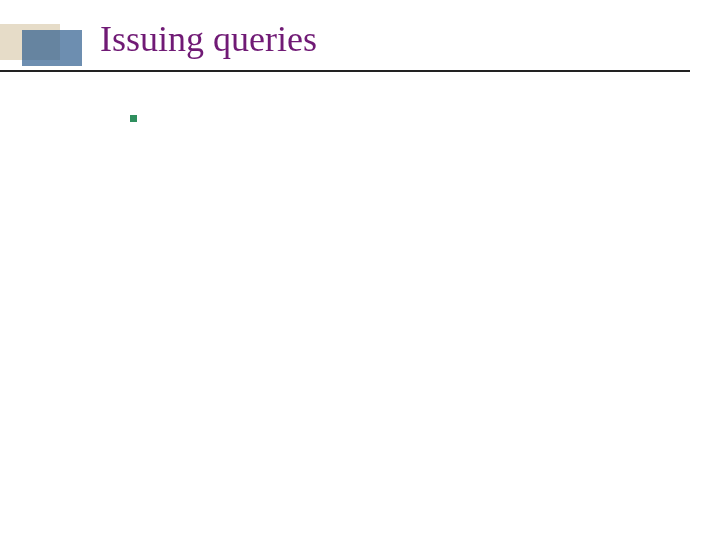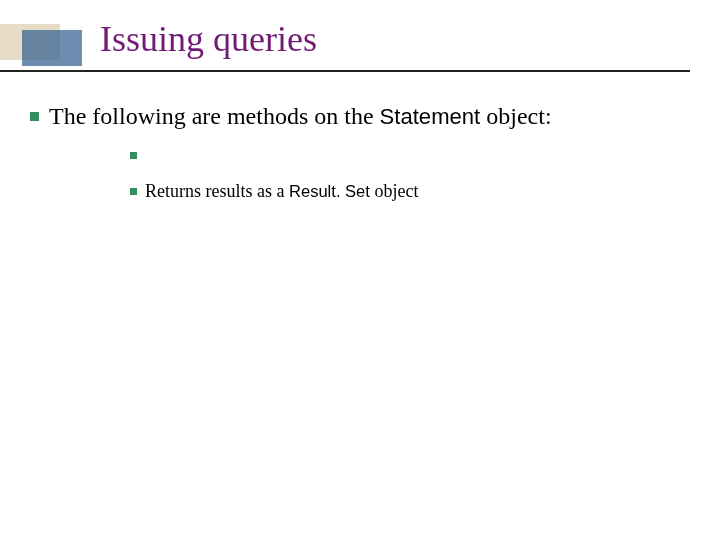--- a/index.html
+++ b/index.html
@@ -110,30 +110,24 @@
 
   <div class="title-bar">
     <div class="title-accent-outer"></div>
     <div class="title-accent-inner"></div>
     <div class="title-text">Issuing queries</div>
     <div class="title-underline"></div>
   </div>
 
   <div class="content">
 
-    <div class="lvl1">
-      <span class="bullet"></span><span>The following are methods on the </span><span class="code">Statement</span><span> object:</span>
-    </div>
 
     <div class="group">
       <div class="lvl3">
         <span class="bullet small"></span>
       </div>
     </div>
 
     <div class="group">
-      <div class="lvl3">
-        <span class="bullet small"></span><span>Returns results as a </span><span class="code">Result. Set</span><span> object</span>
-      </div>
     </div>
 
   </div>
 </div>
 
 </body></html>

